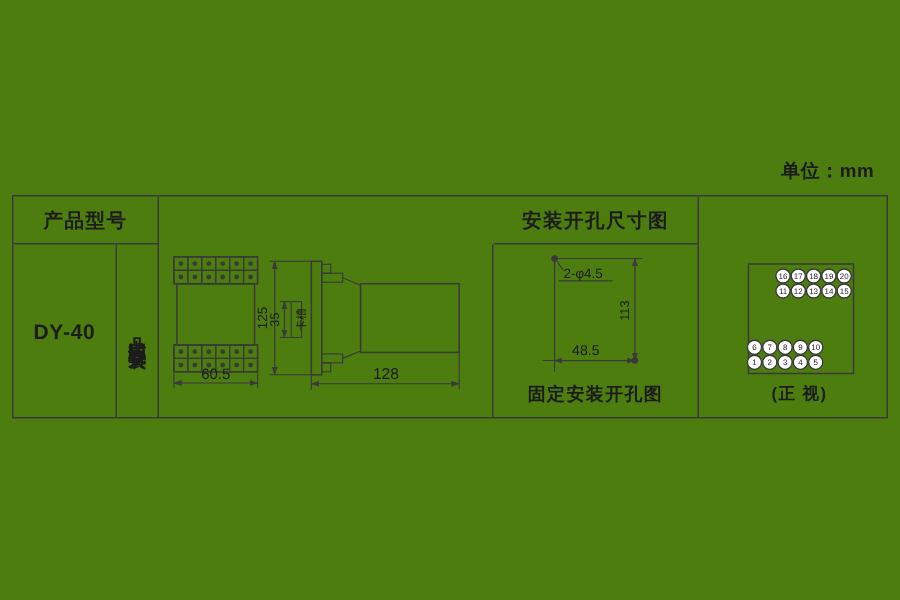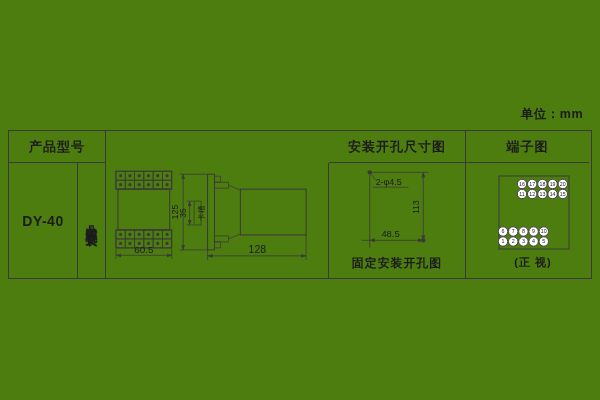--- a/index.html
+++ b/index.html
@@ -33,23 +33,20 @@
 
   <div class="unit">单位：mm</div>
 
   <div class="spec-table">
 
     <div class="cell hdr" style="grid-column:1/3;grid-row:1;">
       <span>产品型号</span>
     </div>
     <div class="cell hdr" style="grid-column:4;grid-row:1;">
       <span>安装开孔尺寸图</span>
-    </div>
-    <div class="cell hdr lastcol" style="grid-column:5;grid-row:1;">
-      <span>端子图</span>
     </div>
 
     <div class="cell model" style="grid-column:1;grid-row:2;">
       <span>DY-40</span>
     </div>
     <div class="cell vtext" style="grid-column:2;grid-row:2;">
       <span>凸出式导轨安装</span>
     </div>
 
     <div class="cell draw" style="grid-column:3;grid-row:2;">

